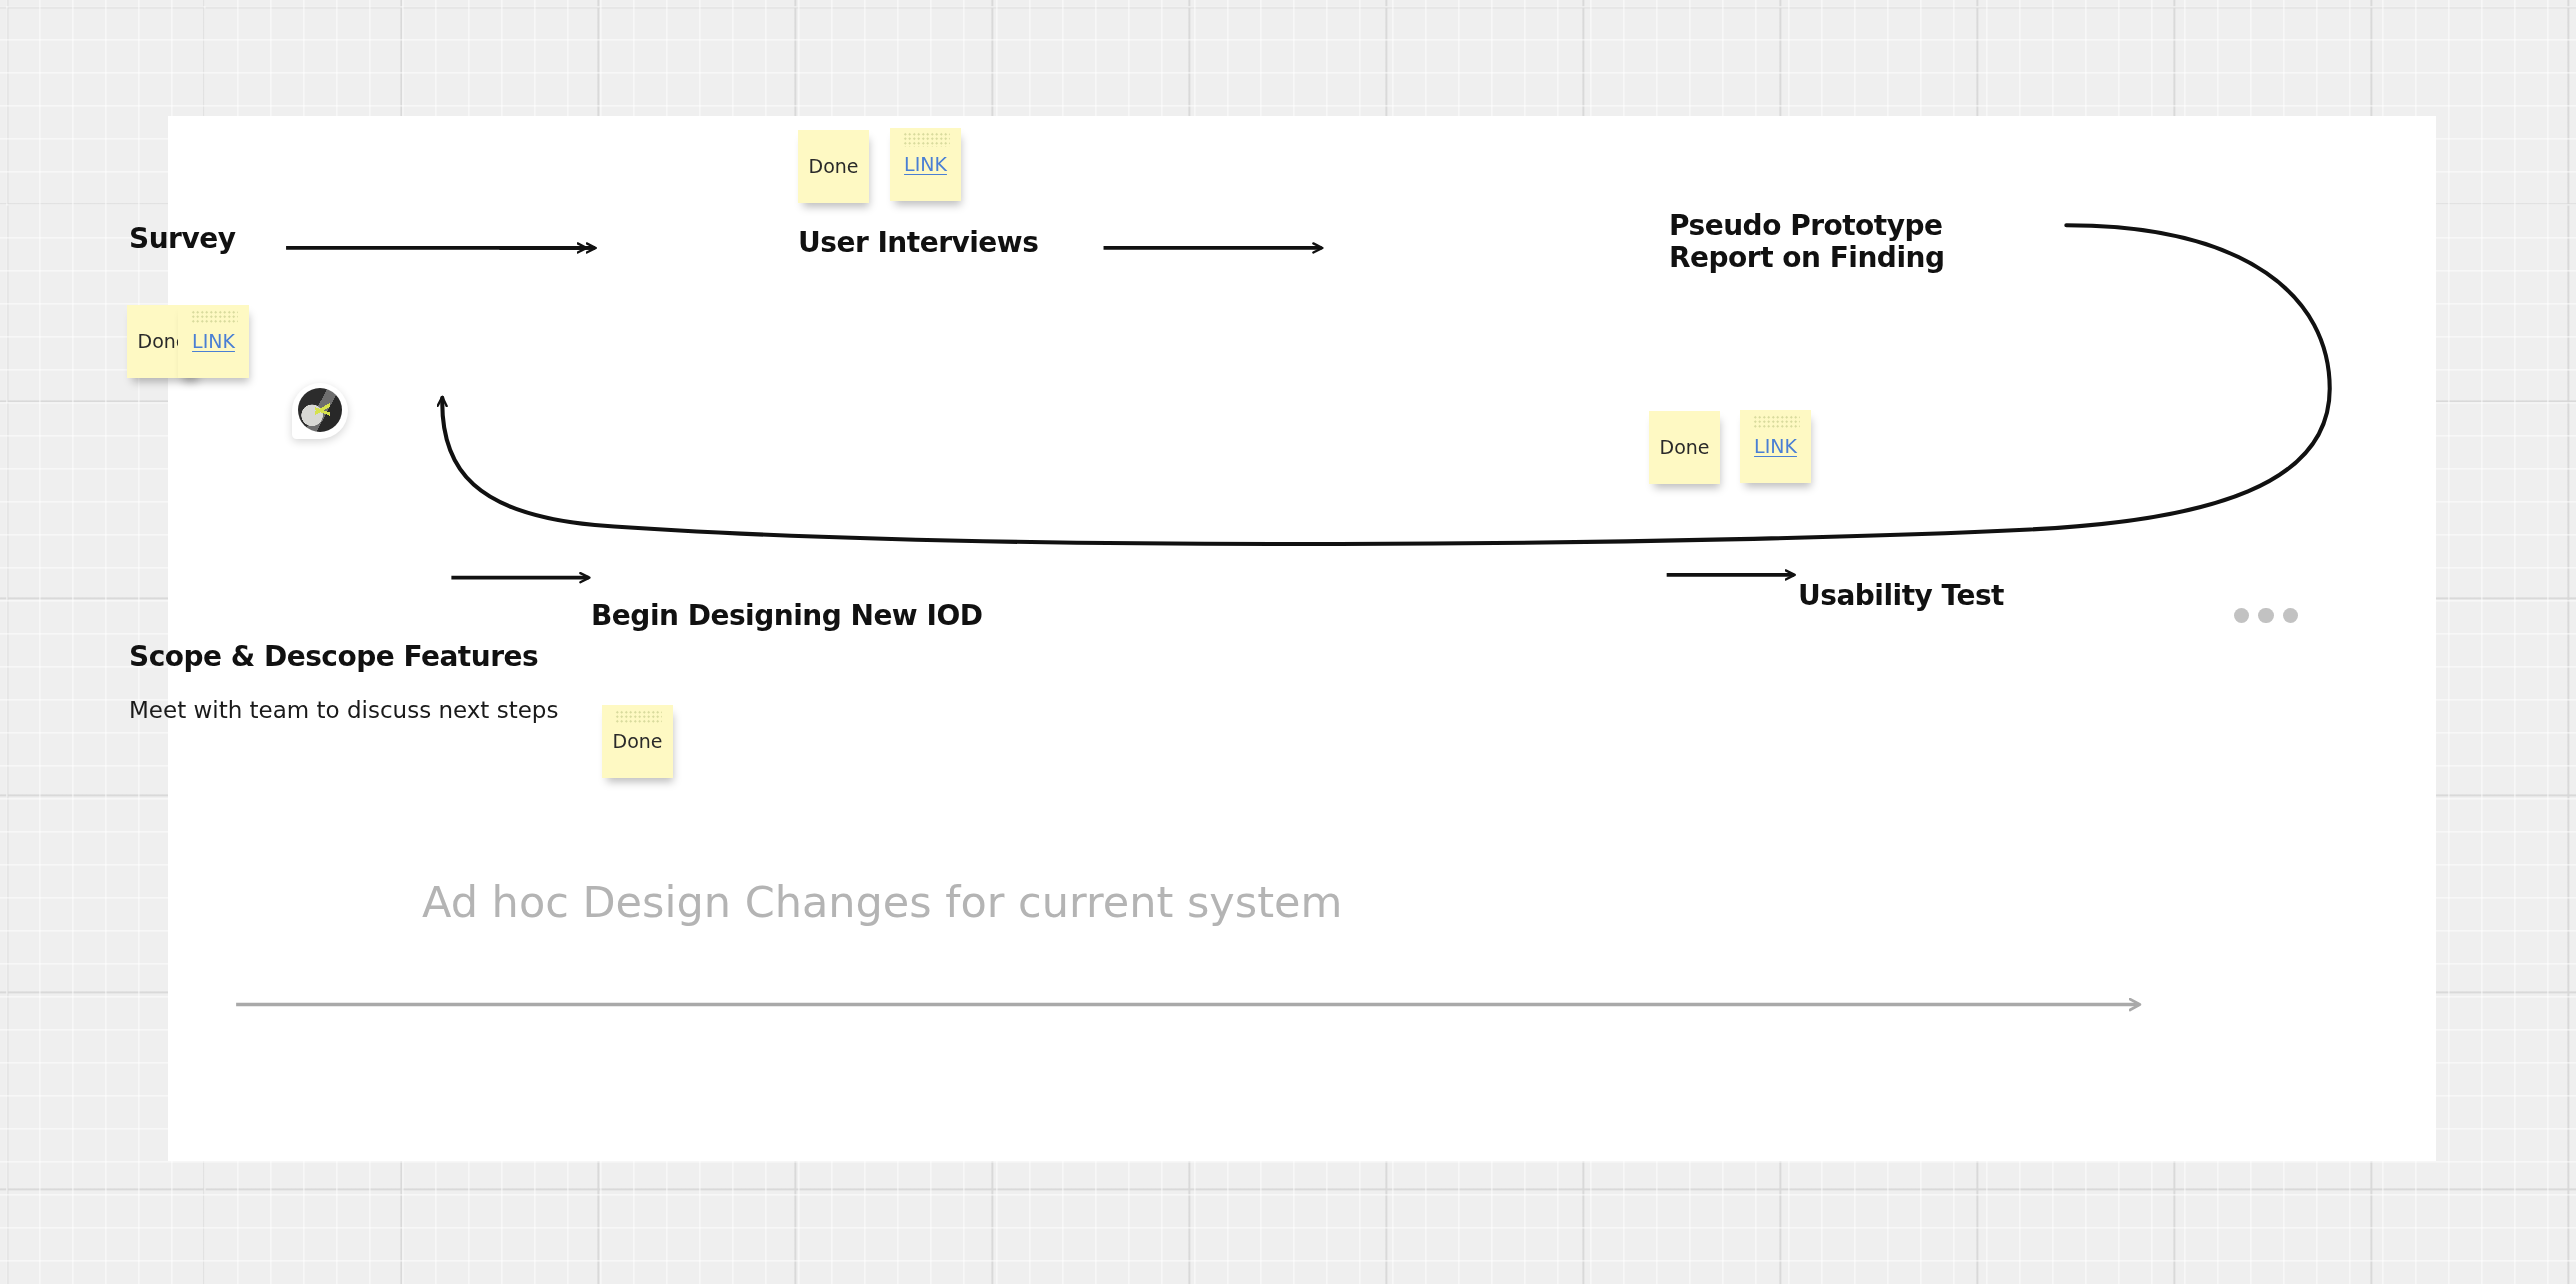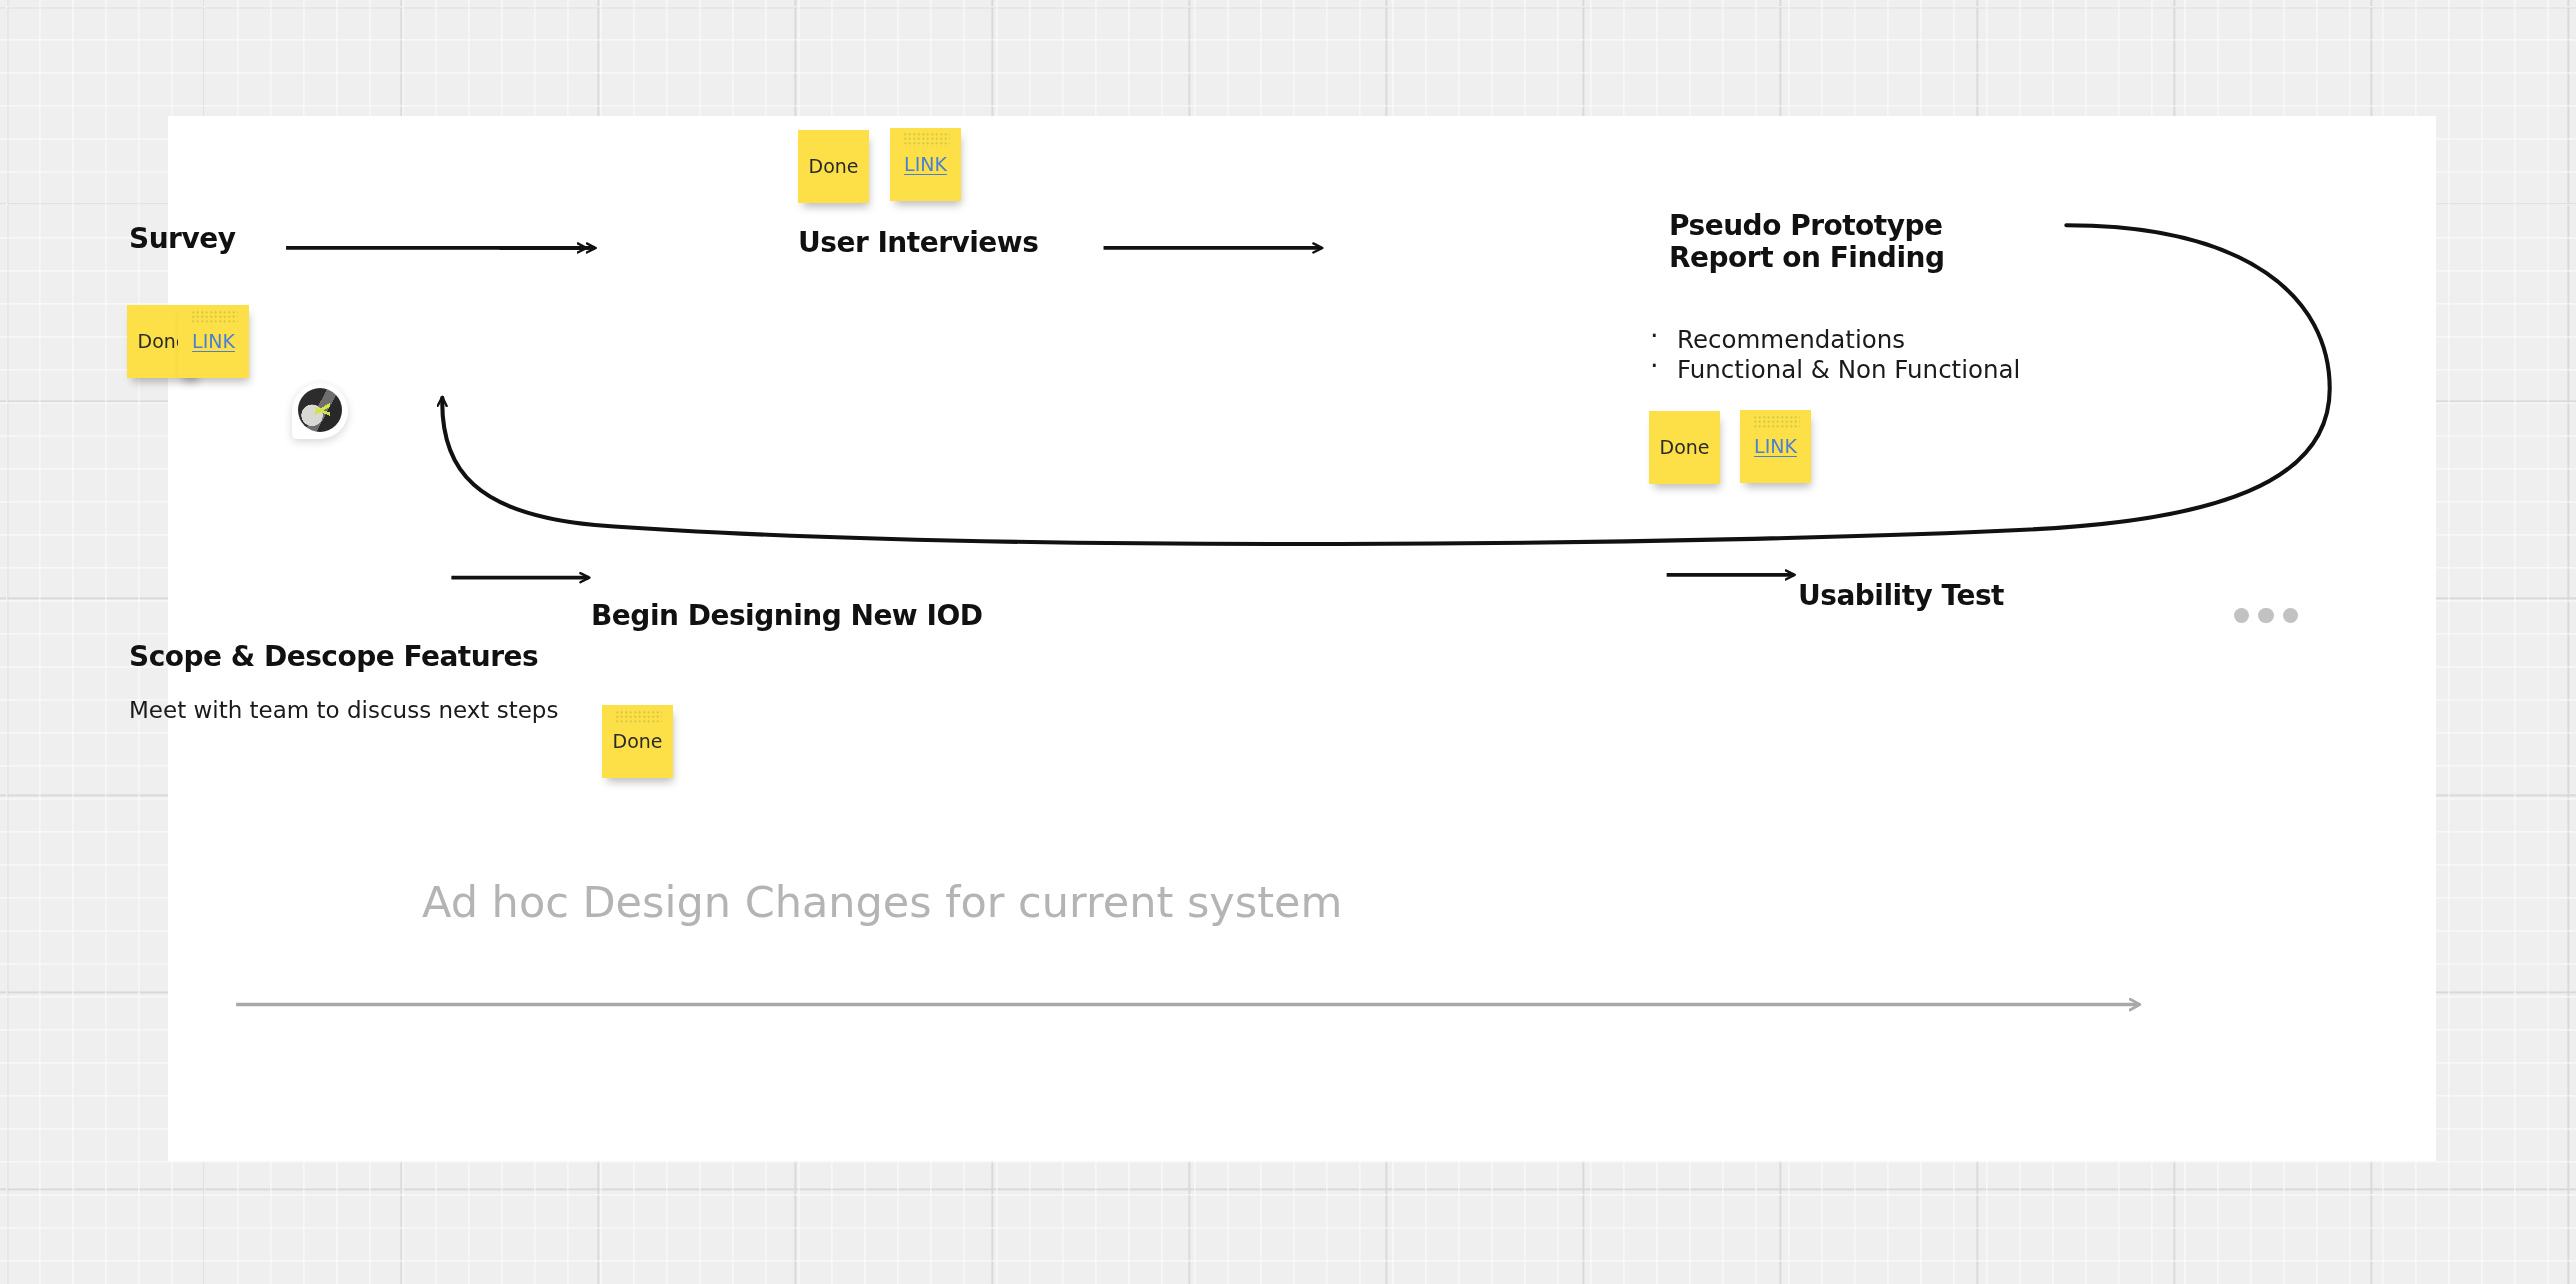--- a/index.html
+++ b/index.html
@@ -76,21 +76,21 @@
     font-size: 43px;
     color: #b4b4b4;
     white-space: nowrap;
   }
 
   
   .sticky {
     position: absolute;
     width: 71px;
     height: 73px;
-    background: #fde047;
+    background: #fef9c3;
     box-shadow: 2.7px 6.4px 8.2px -2.7px rgba(0,0,0,0.26);
     display: flex;
     align-items: center;
     justify-content: center;
     overflow: hidden;
   }
   .sticky .sticky-text {
     font-family: "DejaVu Sans", sans-serif;
     font-size: 19px;
     color: #2a2a2a;
@@ -227,26 +227,20 @@
   <div class="node-title t-lg" style="left:630px; top:111px;">User Interviews</div>
 
   <div class="node-body" style="left:630px; top:189px;">
   </div>
 
   <div class="node-title t-lg" style="left:1482px; top:94px; white-space:normal; width:472px;margin-left:19px;">
     <span style="display:block;">Pseudo Prototype</span>
     <span style="display:block;">Report on Finding</span>
   </div>
 
-  <div class="node-body" style="left:1482px; top:207px;">
-    <ul style="margin-left:0;">
-      <li>Recommendations</li>
-      <li>Functional &amp; Non Functional</li>
-    </ul>
-  </div>
 
   <div class="sticky" style="left:1481px; top:295px;">
     <span class="sticky-text">Done</span>
   </div>
   <div class="sticky link" style="left:1572px; top:294px;">
     <span class="dots-deco"></span>
     <span class="sticky-text">LINK</span>
   </div>
 
   <div class="node-title t-lg" style="left:-39px; top:483px;margin-top:42px;">Scope &amp; Descope Features</div>

